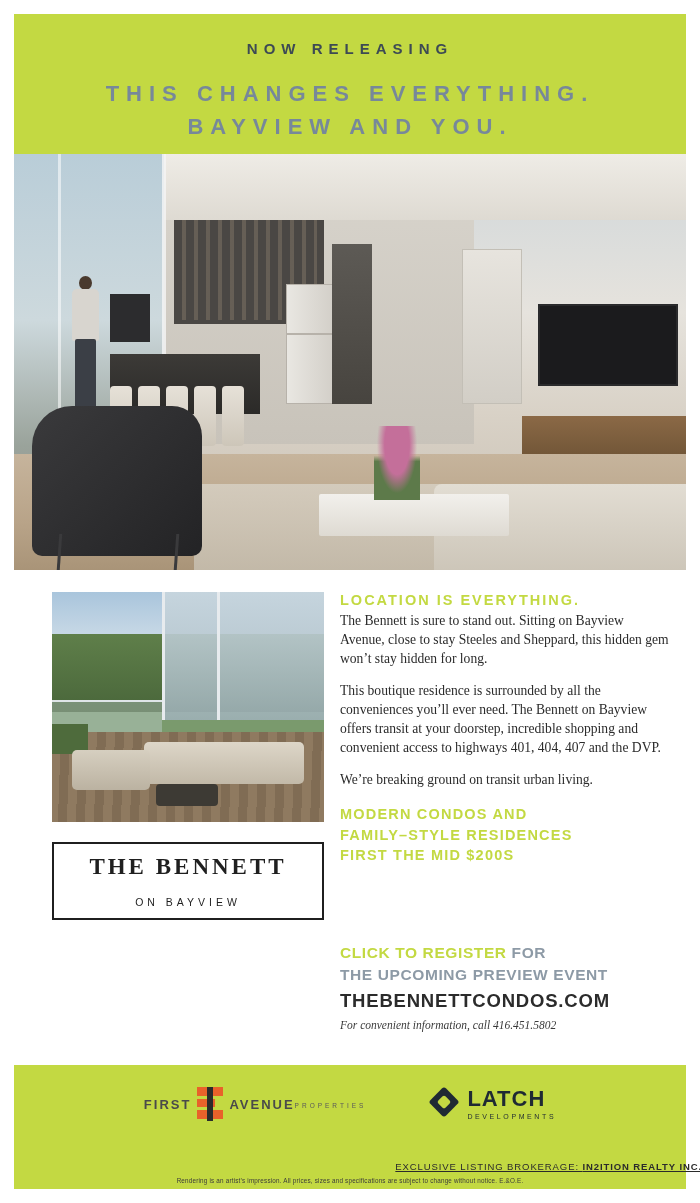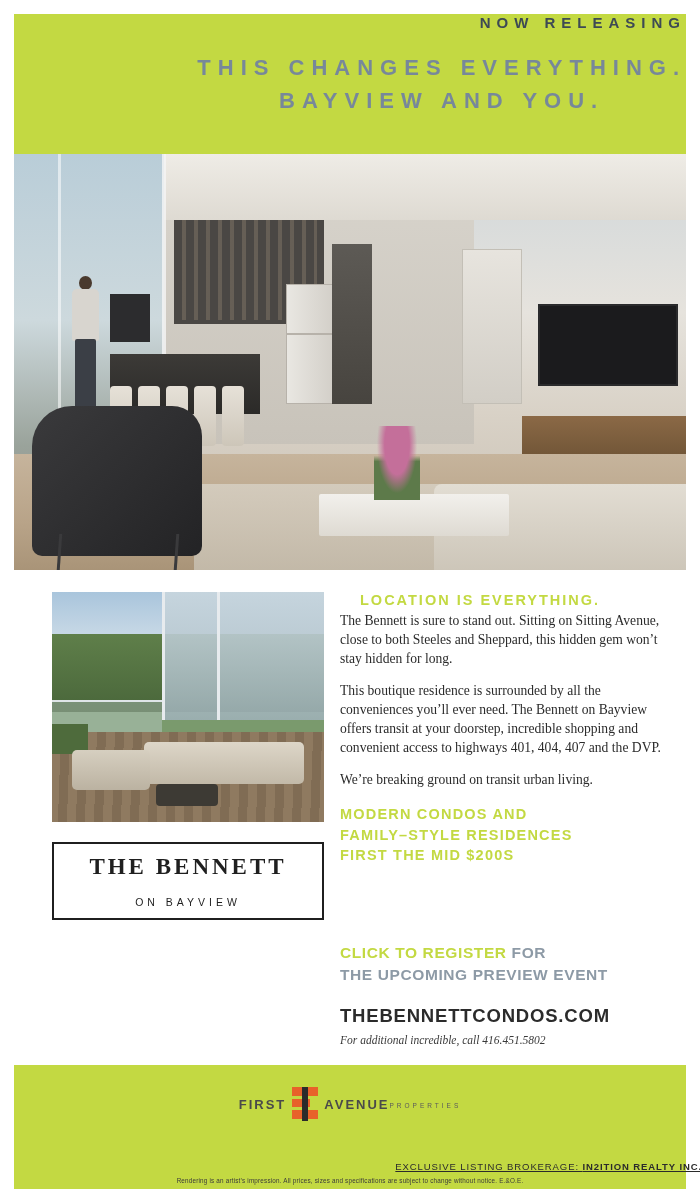--- a/index.html
+++ b/index.html
@@ -18,22 +18,23 @@
   }
 
   
   .top-banner {
     position: absolute;
     left: 14px; top: 14px;
     width: 672px; height: 140px;
     background: #c3d942;
     display: flex;
     flex-direction: column;
-    align-items: flex-end;
+    align-items: center;
     justify-content: flex-start;
+    padding-top: 26px;
   }
   .now-releasing {
     color: #3d4a54;
     font-size: 15px;
     font-weight: bold;
     letter-spacing: 6px;
     text-align: center;
   }
   .headline {
     margin-top: 20px;
@@ -221,21 +222,20 @@
   }
 
   
   .copy { position: absolute; left: 326px; top: 22px; width: 330px; }
   .copy-heading {
     color: #c3d942;
     font-size: 14.5px;
     font-weight: bold;
     letter-spacing: 2px;
     margin-bottom: 4px;
-    margin-left: 20px;
   }
   .copy p {
     font-family: "Liberation Serif", serif;
     font-size: 13.6px;
     line-height: 1.38;
     color: #2b2b2b;
     margin: 0 0 14px 0;
   }
   .promo {
     color: #c3d942;
@@ -244,21 +244,21 @@
     letter-spacing: 1.2px;
     line-height: 1.42;
   }
 
   
   .cta { position: absolute; left: 326px; top: 372px; width: 340px; }
   .cta-line1 { font-size: 15.5px; font-weight: bold; letter-spacing: .6px; line-height: 1.45; }
   .cta-green { color: #c3d942; margin-top: 8px; }
   .cta-grey { color: #8d9aa6; }
   .cta-url {
-    margin-top: 18px;
+    margin-top: 3px;
     font-size: 18.5px;
     font-weight: bold;
     letter-spacing: .8px;
     color: #2b2b2b;
   }
   .cta-note {
     margin-top: 7px;
     font-family: "Liberation Serif", serif;
     font-style: italic;
     font-size: 11.5px;
@@ -379,37 +379,37 @@
       <div class="terrace-table"></div>
     </div>
 
     <div class="logo-box">
       <div class="logo-main">THE BENNETT</div>
       <div class="logo-sub">ON BAYVIEW</div>
     </div>
 
     <div class="copy">
       <div class="copy-heading">LOCATION IS EVERYTHING.</div>
-      <p>The Bennett is sure to stand out. Sitting on Sitting Avenue, close to both Steeles and Sheppard, this hidden gem won’t stay hidden for long.</p>
+      <p>The Bennett is sure to stand out. Sitting on Bayview Avenue, close to stay Steeles and Sheppard, this hidden gem won’t stay hidden for long.</p>
       <p>This boutique residence is surrounded by all the conveniences you’ll ever need. The Bennett on Bayview offers transit at your doorstep, incredible shopping and convenient access to highways 401, 404, 407 and the DVP.</p>
       <p>We’re breaking ground on transit urban living.</p>
       <div class="promo">
         <div>MODERN CONDOS AND</div>
         <div>FAMILY–STYLE RESIDENCES</div>
         <div>FIRST THE MID $200S</div>
       </div>
     </div>
 
     <div class="cta">
       <div class="cta-line1">
         <span class="cta-green">CLICK TO REGISTER</span><span class="cta-grey"> FOR</span>
       </div>
       <div class="cta-line1 cta-grey">THE UPCOMING PREVIEW EVENT</div>
       <div class="cta-url">THEBENNETTCONDOS.COM</div>
-      <div class="cta-note">For additional incredible, call 416.451.5802</div>
+      <div class="cta-note">For convenient information, call 416.451.5802</div>
     </div>
 
   </div>
 
   <div class="footer">
     <div class="footer-logos">
 
       <div class="fa-logo">
         <div class="fa-row">
           <span class="fa-word">FIRST</span>
@@ -417,20 +417,29 @@
             <i class="a"></i>
               <i class="b"></i>
               <i class="c"></i>
               <i class="bar"></i>
           </span>
           <span class="fa-word">AVENUE</span>
         </div>
         <div class="fa-sub">PROPERTIES</div>
       </div>
 
+      <div class="latch-logo">
+        <span class="latch-mark">
+            <span class="d"></span>
+          </span>
+        <span class="latch-text">
+          <span class="latch-word">LATCH</span>
+          <span class="latch-sub">DEVELOPMENTS</span>
+        </span>
+      </div>
 
     </div>
 
     <div class="brokerage">
       <span>EXCLUSIVE LISTING BROKERAGE: </span><b>IN2ITION REALTY INC.</b>
     </div>
     <div class="disclaimer">Rendering is an artist’s impression. All prices, sizes and specifications are subject to change without notice. E.&amp;O.E.</div>
   </div>
 
 </div>

